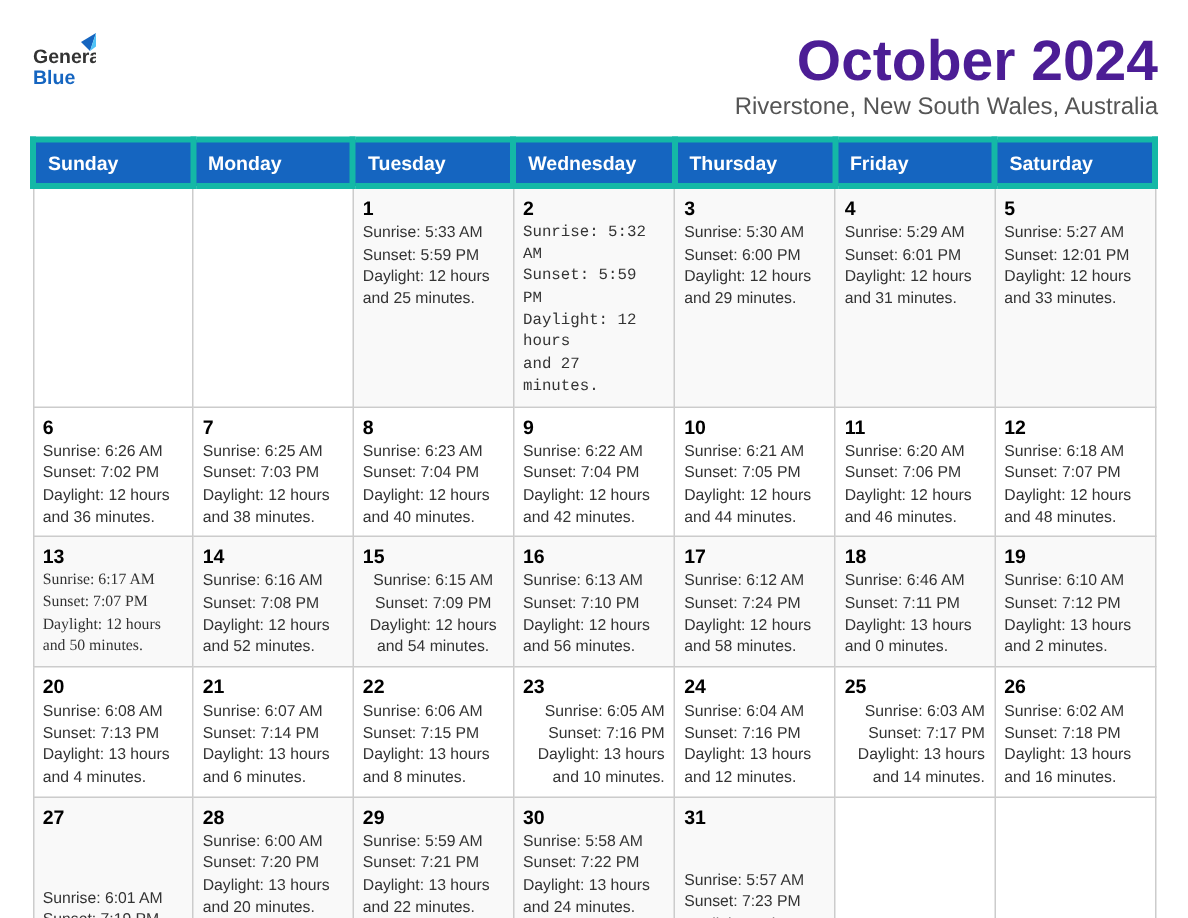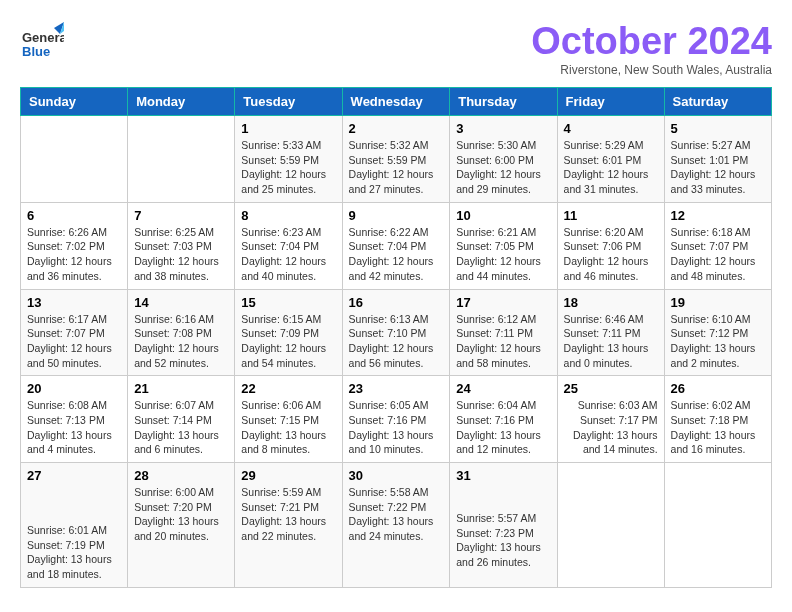--- a/index.html
+++ b/index.html
@@ -15,39 +15,39 @@
       justify-content: space-between;
       align-items: flex-start;
       margin-bottom: 10px;
     }
     .title-area {
       text-align: right;
     }
     .month-title {
       font-size: 38px;
       font-weight: bold;
-      color: #8b5cf6;
+      color: #4c1d95;
     }
     .location {
-      font-size: 12px;
+      font-size: 16px;
       color: #555;
     }
     table {
       width: 100%;
       border-collapse: collapse;
       font-size: 11px;
     }
     thead tr th {
       background-color: #1565c0;
       color: #fff;
       text-align: left;
       padding: 6px 8px;
       font-size: 13px;
       font-weight: bold;
-      border: 1px solid #14b8a6;
+      border: 4px solid #14b8a6;
     }
     tbody tr td {
       border: 1px solid #ccc;
       vertical-align: top;
       padding: 5px 6px;
       height: 80px;
       width: 108px;
     }
     .day-num {
       font-size: 13px;
@@ -113,21 +113,21 @@
         <td class="empty"></td>
         <td>
           <span class="day-num">1</span>
           <div class="cell-text" style="white-space: pre-line;">Sunrise: 5:33 AM
 Sunset: 5:59 PM
 Daylight: 12 hours
 and 25 minutes.</div>
         </td>
         <td>
           <span class="day-num">2</span>
-          <div class="cell-text" style="white-space: pre-line;">Sunrise: 5:32 AM
+          <div class="cell-text" style="white-space: pre-line; font-family: Liberation Mono, monospace;">Sunrise: 5:32 AM
 Sunset: 5:59 PM
 Daylight: 12 hours
 and 27 minutes.</div>
         </td>
         <td>
           <span class="day-num">3</span>
           <div class="cell-text" style="white-space: pre-line;">Sunrise: 5:30 AM
 Sunset: 6:00 PM
 Daylight: 12 hours
 and 29 minutes.</div>
@@ -135,21 +135,21 @@
         <td>
           <span class="day-num">4</span>
           <div class="cell-text" style="white-space: pre-line;">Sunrise: 5:29 AM
 Sunset: 6:01 PM
 Daylight: 12 hours
 and 31 minutes.</div>
         </td>
         <td>
           <span class="day-num">5</span>
           <div class="cell-text" style="white-space: pre-line;">Sunrise: 5:27 AM
-Sunset: 1:01 PM
+Sunset: 12:01 PM
 Daylight: 12 hours
 and 33 minutes.</div>
         </td>
       </tr>
       <tr>
         <td>
           <span class="day-num">6</span>
           <div class="cell-text" style="white-space: pre-line;">Sunrise: 6:26 AM
 Sunset: 7:02 PM
 Daylight: 12 hours
@@ -194,50 +194,50 @@
           <span class="day-num">12</span>
           <div class="cell-text" style="white-space: pre-line;">Sunrise: 6:18 AM
 Sunset: 7:07 PM
 Daylight: 12 hours
 and 48 minutes.</div>
         </td>
       </tr>
       <tr>
         <td>
           <span class="day-num">13</span>
-          <div class="cell-text" style="white-space: pre-line;">Sunrise: 6:17 AM
+          <div class="cell-text" style="white-space: pre-line; font-family: Liberation Serif, serif;">Sunrise: 6:17 AM
 Sunset: 7:07 PM
 Daylight: 12 hours
 and 50 minutes.</div>
         </td>
         <td>
           <span class="day-num">14</span>
           <div class="cell-text" style="white-space: pre-line;">Sunrise: 6:16 AM
 Sunset: 7:08 PM
 Daylight: 12 hours
 and 52 minutes.</div>
         </td>
         <td>
           <span class="day-num">15</span>
-          <div class="cell-text" style="white-space: pre-line;">Sunrise: 6:15 AM
+          <div class="cell-text" style="white-space: pre-line; text-align: center;">Sunrise: 6:15 AM
 Sunset: 7:09 PM
 Daylight: 12 hours
 and 54 minutes.</div>
         </td>
         <td>
           <span class="day-num">16</span>
           <div class="cell-text" style="white-space: pre-line;">Sunrise: 6:13 AM
 Sunset: 7:10 PM
 Daylight: 12 hours
 and 56 minutes.</div>
         </td>
         <td>
           <span class="day-num">17</span>
           <div class="cell-text" style="white-space: pre-line;">Sunrise: 6:12 AM
-Sunset: 7:11 PM
+Sunset: 7:24 PM
 Daylight: 12 hours
 and 58 minutes.</div>
         </td>
         <td>
           <span class="day-num">18</span>
           <div class="cell-text" style="white-space: pre-line;">Sunrise: 6:46 AM
 Sunset: 7:11 PM
 Daylight: 13 hours
 and 0 minutes.</div>
         </td>
@@ -266,21 +266,21 @@
         </td>
         <td>
           <span class="day-num">22</span>
           <div class="cell-text" style="white-space: pre-line;">Sunrise: 6:06 AM
 Sunset: 7:15 PM
 Daylight: 13 hours
 and 8 minutes.</div>
         </td>
         <td>
           <span class="day-num">23</span>
-          <div class="cell-text" style="white-space: pre-line;">Sunrise: 6:05 AM
+          <div class="cell-text" style="white-space: pre-line; text-align: right;">Sunrise: 6:05 AM
 Sunset: 7:16 PM
 Daylight: 13 hours
 and 10 minutes.</div>
         </td>
         <td>
           <span class="day-num">24</span>
           <div class="cell-text" style="white-space: pre-line;">Sunrise: 6:04 AM
 Sunset: 7:16 PM
 Daylight: 13 hours
 and 12 minutes.</div>

